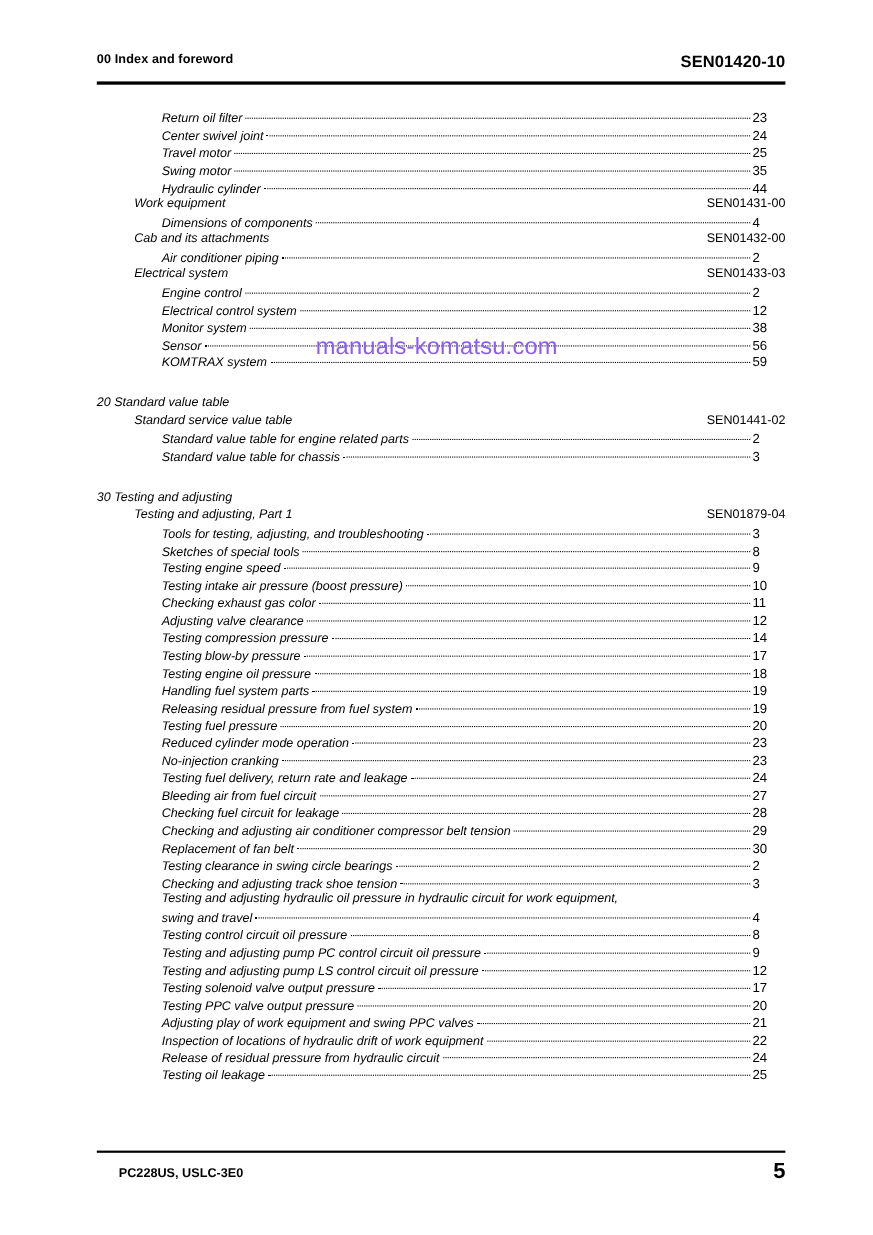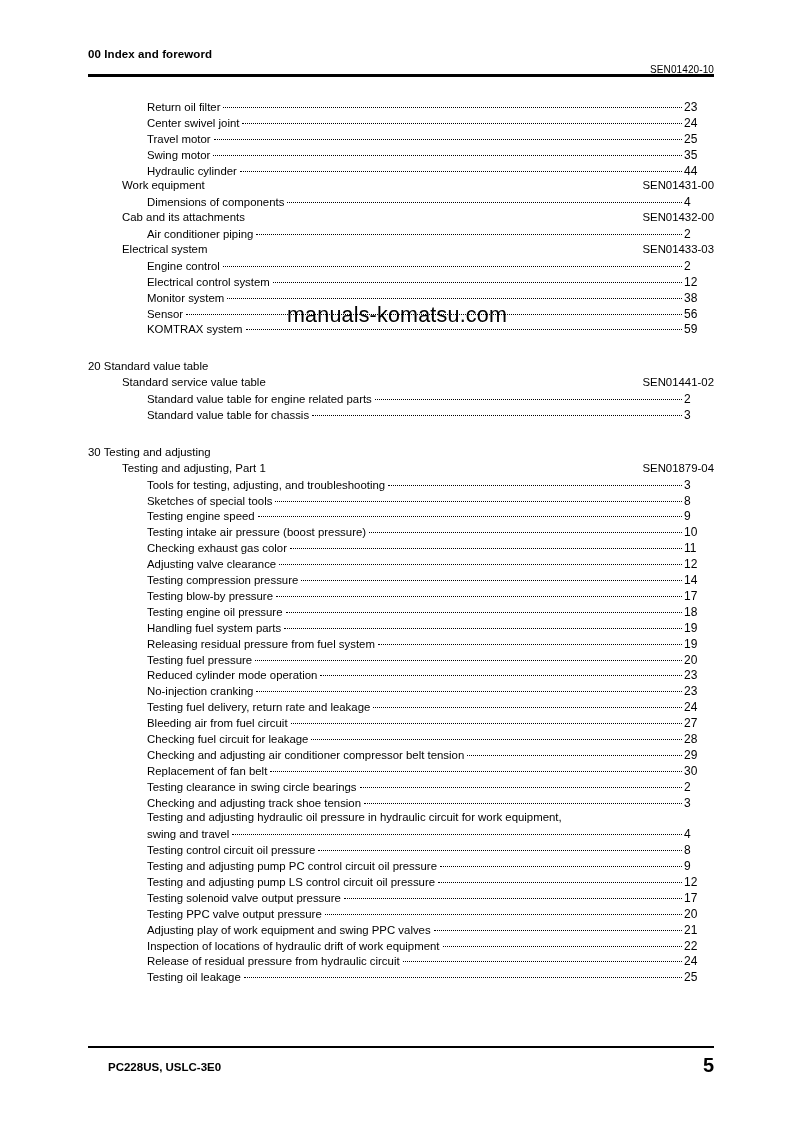--- a/index.html
+++ b/index.html
@@ -35,23 +35,23 @@
     left: 0;
     top: 0;
     font-size: 11.5px;
     font-weight: bold;
     letter-spacing: 0.1px;
     white-space: nowrap;
   }
   .header-code {
     position: absolute;
     right: 0;
-    top: 16px;
-    font-size: 10px;
-    font-weight: normal;
+    top: 0;
+    font-size: 15px;
+    font-weight: bold;
     letter-spacing: 0.1px;
     white-space: nowrap;
   }
   .header-rule {
     position: absolute;
     left: 88px;
     top: 74px;
     width: 626px;
     height: 3px;
     background: #000000;
@@ -74,20 +74,21 @@
     white-space: nowrap;
   }
 
   
   .lvl0 { padding-left: 0px; }      
   .lvl1 { padding-left: 34px; }     
   .lvl2 { padding-left: 59px; }
 
   .label {
     flex: 0 0 auto;
+    font-style: italic;
   }
   .leader {
     flex: 1 1 auto;
     overflow: hidden;
     margin: 0 2px 0 3px;
     position: relative;
     top: -3px;
     border-bottom: 1.1px dotted #000;
     height: 1px;
     min-width: 4px;
@@ -113,21 +114,21 @@
   .cont { padding-left: 59px; }
 
   
   .watermark {
     position: absolute;
     left: 0;
     top: 303px;
     width: 794px;
     text-align: center;
     font-size: 21.5px;
-    color: #000000;
+    color: #8b5cf6;
     letter-spacing: 0.2px;
     pointer-events: none;
     font-family: "Liberation Sans", sans-serif;
   }
 
   
   .footer-rule {
     position: absolute;
     left: 88px;
     top: 1046px;

